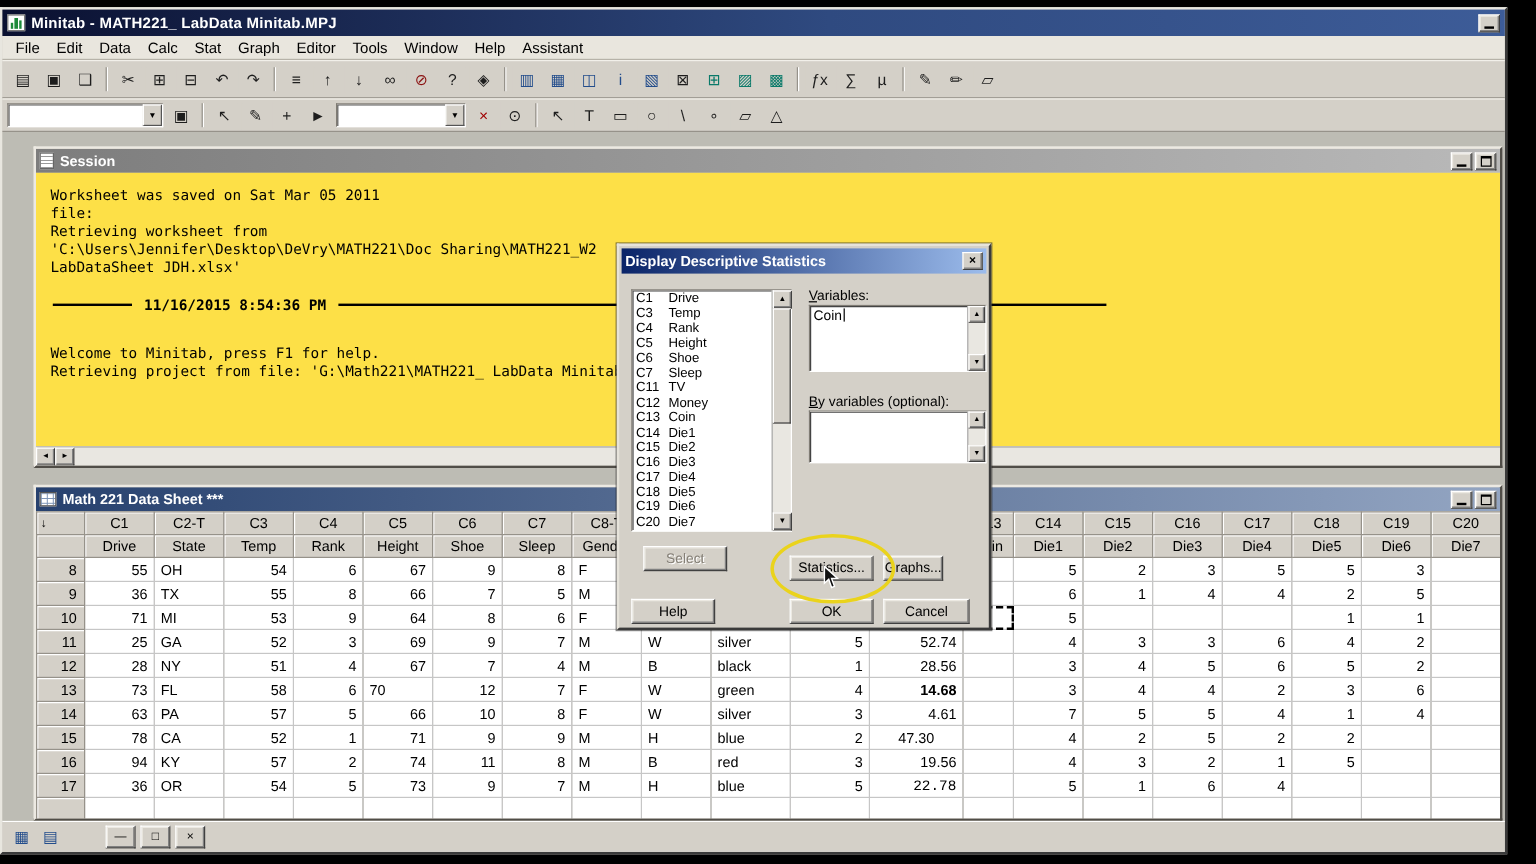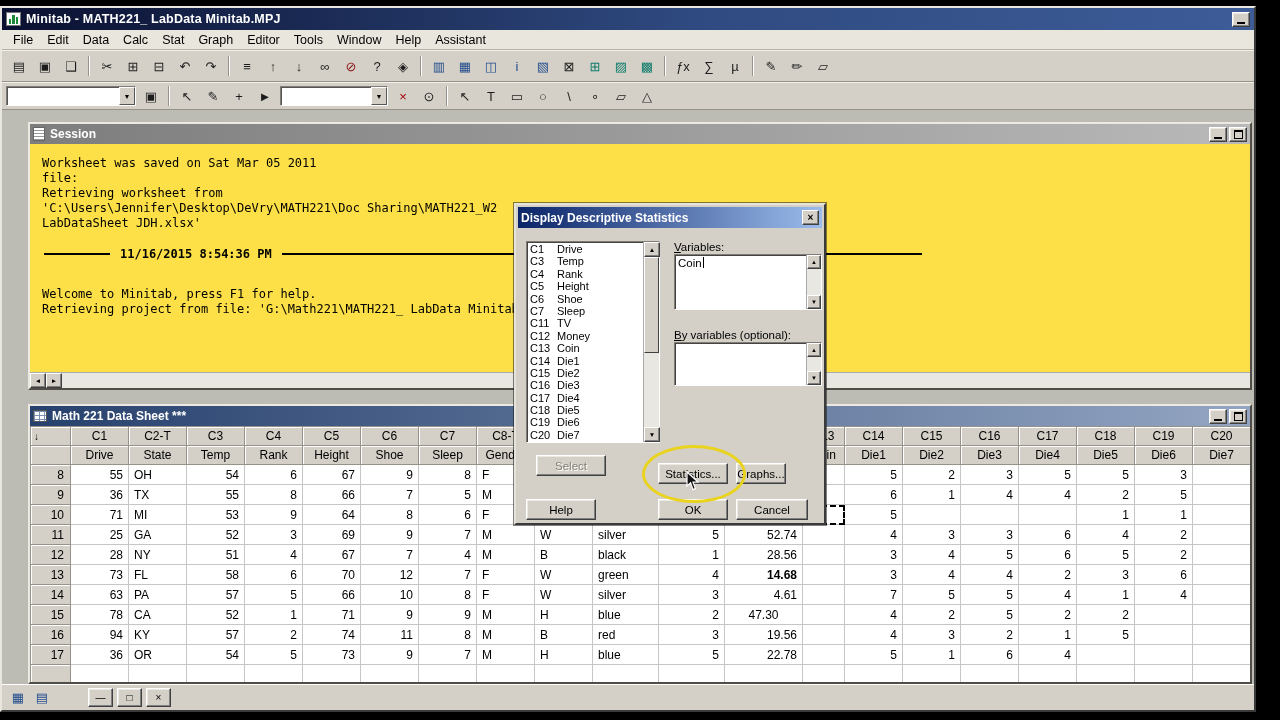--- a/index.html
+++ b/index.html
@@ -471,21 +471,21 @@
                 <td class="gc" style="text-align: right;">5</td>
                 <td class="gc" style="text-align: right;">2</td>
                 <td class="gc" style="text-align: right;"></td>
               </tr>
               <tr>
                 <th class="gh rnum">13</th>
                 <td class="gc" style="text-align: right;">73</td>
                 <td class="gc" style="text-align: left;">FL</td>
                 <td class="gc" style="text-align: right;">58</td>
                 <td class="gc" style="text-align: right;">6</td>
-                <td class="gc" style="text-align: right;">70</td>
+                <td class="gc" style="">70</td>
                 <td class="gc" style="text-align: right;">12</td>
                 <td class="gc" style="text-align: right;">7</td>
                 <td class="gc" style="text-align: left;">F</td>
                 <td class="gc" style="text-align: left;">W</td>
                 <td class="gc" style="text-align: left;">green</td>
                 <td class="gc" style="text-align: right;">4</td>
                 <td class="gc" style="text-align: right; font-weight: bold;">14.68</td>
                 <td class="gc" style="text-align: right;"></td>
                 <td class="gc" style="text-align: right;">3</td>
                 <td class="gc" style="text-align: right;">4</td>
@@ -570,21 +570,21 @@
                 <td class="gc" style="text-align: left;">OR</td>
                 <td class="gc" style="text-align: right;">54</td>
                 <td class="gc" style="text-align: right;">5</td>
                 <td class="gc" style="text-align: right;">73</td>
                 <td class="gc" style="text-align: right;">9</td>
                 <td class="gc" style="text-align: right;">7</td>
                 <td class="gc" style="text-align: left;">M</td>
                 <td class="gc" style="text-align: left;">H</td>
                 <td class="gc" style="text-align: left;">blue</td>
                 <td class="gc" style="text-align: right;">5</td>
-                <td class="gc" style="text-align: right;">22.78</td>
+                <td class="gc" style="text-align: right; font-family: Liberation Mono, monospace;">22.78</td>
                 <td class="gc" style="text-align: right;"></td>
                 <td class="gc" style="text-align: right;">5</td>
                 <td class="gc" style="text-align: right;">1</td>
                 <td class="gc" style="text-align: right;">6</td>
                 <td class="gc" style="text-align: right;">4</td>
                 <td class="gc" style="text-align: right;"></td>
                 <td class="gc" style="text-align: right;"></td>
                 <td class="gc" style="text-align: right;"></td>
               </tr>
               <tr>

